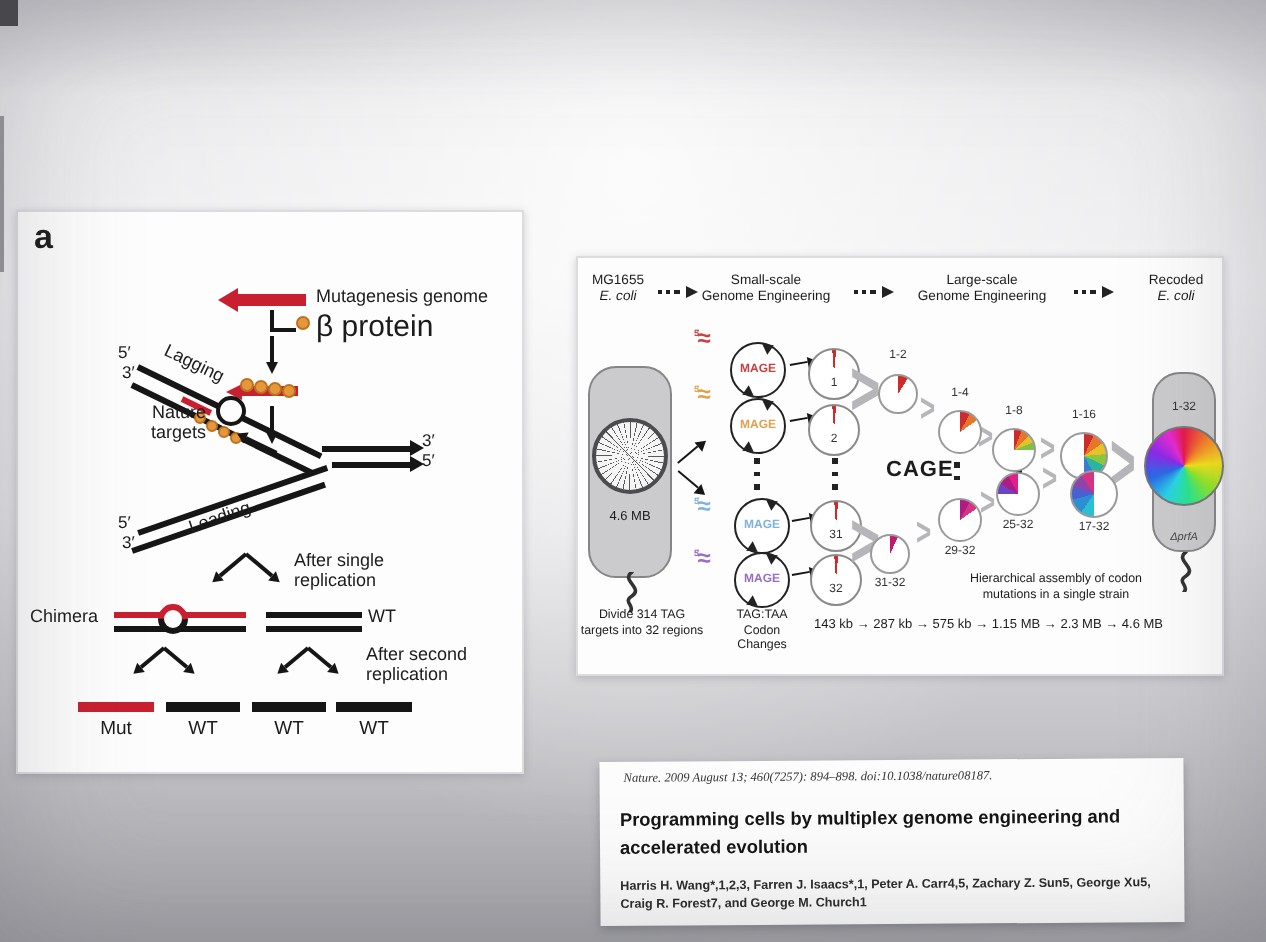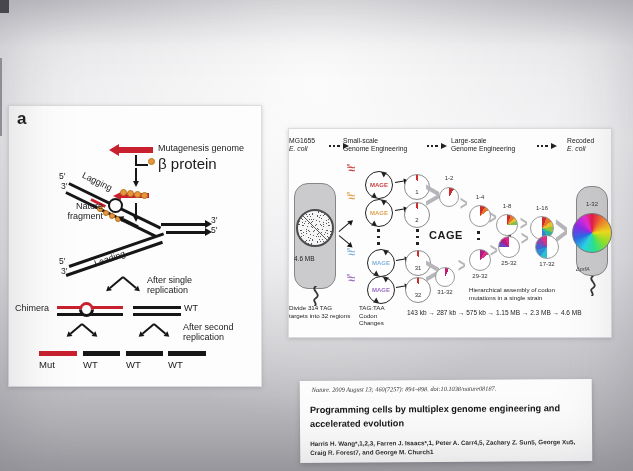--- a/index.html
+++ b/index.html
@@ -25,21 +25,21 @@
   }
 
   .panel {
     position:absolute; background:#fdfdfd; border:1px solid #dcdcde;
     box-shadow:0 1px 4px rgba(80,80,90,.25);
   }
   #panel-a { left:8px; top:105px; width:254px; height:282px; }
   #panel-b { left:288px; top:128px; width:324px; height:210px; }
 
   .tx { position:absolute; color:#1c1c1c; line-height:1.12; white-space:nowrap; }
-  .ctr { white-space:normal; }
+  .ctr { text-align:center; white-space:normal; }
   .it { font-style:italic; }
 
   .ln { position:absolute; background:#161616; transform-origin:left center; }
   .redbg { background:#c8202f; }
   .ahr::after  { content:""; position:absolute; left:100%; top:50%; transform:translateY(-50%); border:4px solid transparent; border-left:7px solid #161616; }
   .ahr-s::after{ content:""; position:absolute; left:100%; top:50%; transform:translateY(-50%); border:3px solid transparent; border-left:5.5px solid #161616; }
   .ahl-s::before{ content:""; position:absolute; right:100%; top:50%; transform:translateY(-50%); border:3px solid transparent; border-right:5.5px solid #161616; }
   .ahd::after  { content:""; position:absolute; top:100%; left:50%; transform:translateX(-50%); border:3.5px solid transparent; border-top:6px solid #161616; }
 
   .redshaft { position:absolute; background:#c8202f; }
@@ -145,21 +145,21 @@
     <div class="tx" style="left:52px;top:76px;font-size:8.5px">3′</div>
     <div class="tx" style="left:202px;top:110px;font-size:8.5px">3′</div>
     <div class="tx" style="left:202px;top:120px;font-size:8.5px">5′</div>
     <div class="tx" style="left:50px;top:151px;font-size:8.5px">5′</div>
     <div class="tx" style="left:52px;top:161px;font-size:8.5px">3′</div>
 
     <div class="tx" style="left:76px;top:64px;font-size:9px;transform:rotate(26deg);transform-origin:left top">Lagging</div>
     <div class="tx" style="left:84px;top:153px;font-size:9px;transform:rotate(-19deg);transform-origin:left top">Leading</div>
 
     <div class="tx" style="left:30px;top:95px;width:64px;font-size:9px;text-align:right;white-space:normal">Nature</div>
-    <div class="tx" style="left:30px;top:105px;width:64px;font-size:9px;text-align:right;white-space:normal">fragment</div>
+    <div class="tx" style="left:30px;top:105px;width:64px;font-size:9px;text-align:right;white-space:normal">targets</div>
 
     <div class="ln ahr-s" style="left:114px;top:170px;width:17px;height:2px;transform:rotate(140deg)"></div>
     <div class="ln ahr-s" style="left:114px;top:170px;width:17px;height:2px;transform:rotate(40deg)"></div>
     <div class="tx" style="left:138px;top:169px;font-size:9px">After single</div>
     <div class="tx" style="left:138px;top:179px;font-size:9px">replication</div>
 
     <div class="tx" style="left:6px;top:197px;font-size:9px">Chimera</div>
     <div class="ln redbg" style="left:48px;top:200px;width:66px;height:3px"></div>
     <div class="ln" style="left:48px;top:207px;width:66px;height:3px"></div>
     <div class="bubble" style="left:70px;top:196px"></div>
@@ -272,21 +272,21 @@
         <i></i>
       </div>
     <div class="vdots" style="left:188px;top:102px">
         <i></i>
         <i></i>
       </div>
     <div class="vdots" style="left:219px;top:106px">
         <i></i>
       </div>
 
-    <div class="tx" style="left:140px;top:100px;font-size:11px;font-weight:bold;letter-spacing:.5px">CAGE</div>
+    <div class="tx" style="left:154px;top:100px;font-size:11px;font-weight:bold;letter-spacing:.5px">CAGE</div>
 
     <div class="chev" style="left:136px;top:52px;font-size:26px;transform:scaleY(1.5)">&gt;</div>
     <div class="chev" style="left:136px;top:128px;font-size:26px;transform:scaleY(1.5)">&gt;</div>
     <div class="chev" style="left:171px;top:68px;font-size:13px;transform:scaleY(1.5)">&gt;</div>
     <div class="chev" style="left:200px;top:82px;font-size:13px;transform:scaleY(1.5)">&gt;</div>
     <div class="chev" style="left:231px;top:88px;font-size:13px;transform:scaleY(1.5)">&gt;</div>
     <div class="chev" style="left:169px;top:130px;font-size:13px;transform:scaleY(1.5)">&gt;</div>
     <div class="chev" style="left:201px;top:115px;font-size:13px;transform:scaleY(1.5)">&gt;</div>
     <div class="chev" style="left:232px;top:103px;font-size:13px;transform:scaleY(1.5)">&gt;</div>
     <div class="chev" style="left:266px;top:92px;font-size:22px;transform:scaleY(1.9)">&gt;</div>

